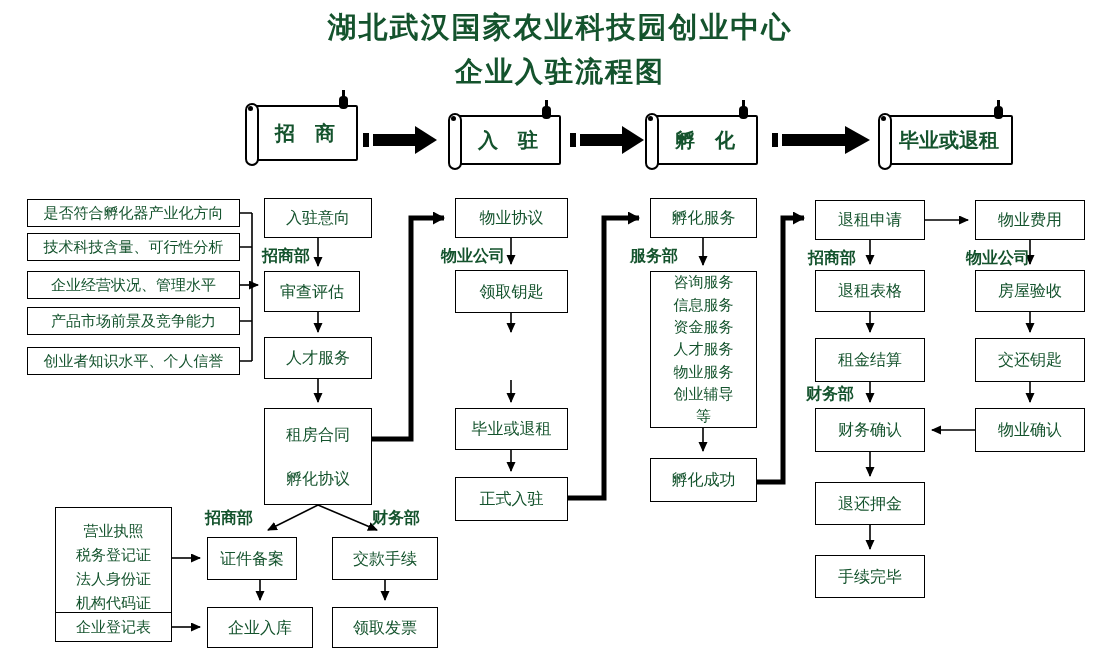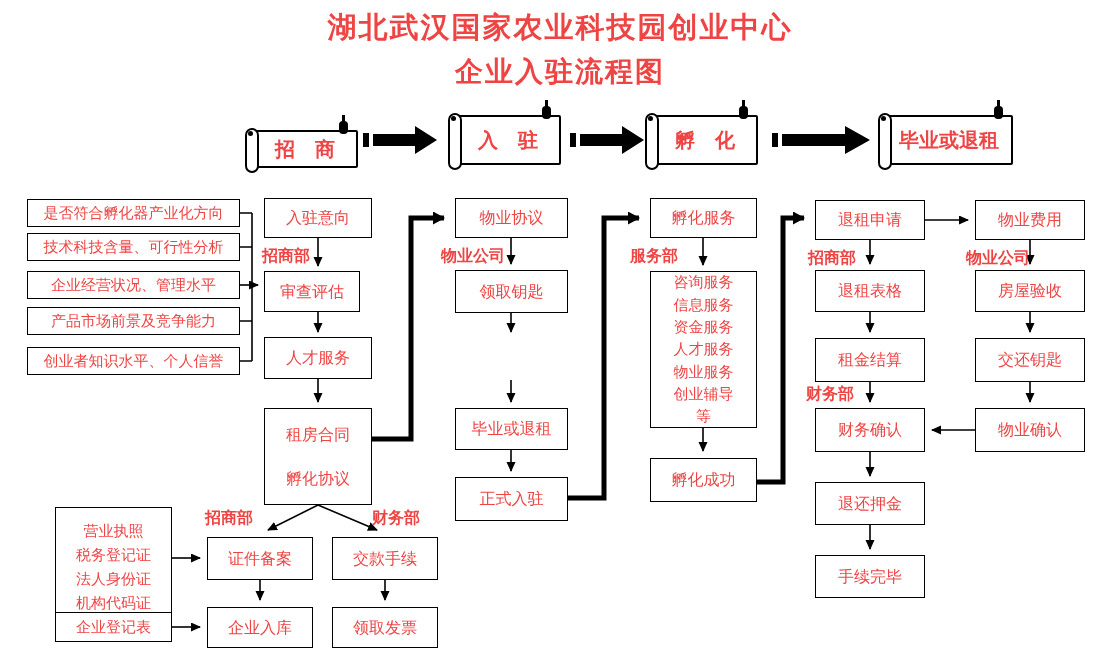--- a/index.html
+++ b/index.html
@@ -1,17 +1,17 @@
 <!DOCTYPE html>
 <html><head>
 <meta charset="utf-8">
 <style>
   html,body{margin:0;padding:0;background:#fff;}
   .canvas{position:relative;width:1120px;height:665px;background:#fff;overflow:hidden;
-          font-family:"DejaVu Sans","Liberation Sans",sans-serif;color:#ef4444;}
+          font-family:"DejaVu Sans","Liberation Sans",sans-serif;color:#14532d;}
   .connectors{position:absolute;left:0;top:0;}
   .title{position:absolute;left:0;top:8px;width:100%;text-align:center;font-weight:bold;}
   .t1{font-size:29px;letter-spacing:2px;}
   .t2{font-size:28px;letter-spacing:2px;margin-top:5px;}
   .node{position:absolute;border:1.5px solid #000;background:#fff;box-sizing:border-box;
         display:flex;align-items:center;justify-content:center;text-align:center;font-size:16px;line-height:1.2;}
   .pre{white-space:pre-line;}
   .contract{line-height:44px;text-align:right;}
   .services{line-height:22.3px;font-size:15px;}
   .docs{line-height:24px;font-size:15px;}
@@ -94,21 +94,21 @@
       <rect x="782" y="134" width="63" height="12"></rect>
       <polygon points="845,126 870,140 845,154"></polygon>
     </g>
   </svg>
 
   <div class="title">
     <div class="t1">湖北武汉国家农业科技园创业中心</div>
     <div class="t2">企业入驻流程图</div>
   </div>
 
-  <div class="scroll" style="left:252px;top:130px;width:106px;height:38px">
+  <div class="scroll" style="left:252px;top:105px;width:106px;height:56px">
     <span class="roll"></span>
     <span class="pin"></span>
     <span>招　商</span>
   </div>
   <div class="scroll" style="left:455px;top:115px;width:106px;height:50px">
     <span class="roll"></span>
     <span class="pin"></span>
     <span>入　驻</span>
   </div>
   <div class="scroll" style="left:652px;top:115px;width:106px;height:50px">
@@ -135,21 +135,21 @@
   <div class="node pre contract" style="left:264px;top:408px;width:108px;height:97px">租房合同
 孵化协议</div>
 
   <div class="node pre docs" style="left:55px;top:507px;width:117px;height:120px">营业执照
 税务登记证
 法人身份证
 机构代码证</div>
   <div class="node crit" style="left:55px;top:612px;width:117px;height:30px">企业登记表</div>
   <div class="dept" style="left:205px;top:508px">招商部</div>
   <div class="dept" style="left:372px;top:508px">财务部</div>
-  <div class="node" style="left:207px;top:537px;width:106px;height:43px">证件备案</div>
+  <div class="node" style="left:207px;top:537px;width:90px;height:43px">证件备案</div>
   <div class="node" style="left:332px;top:537px;width:106px;height:43px">交款手续</div>
   <div class="node" style="left:207px;top:607px;width:106px;height:41px">企业入库</div>
   <div class="node" style="left:332px;top:607px;width:106px;height:41px">领取发票</div>
 
   <div class="node" style="left:455px;top:198px;width:113px;height:40px">物业协议</div>
   <div class="dept" style="left:441px;top:246px">物业公司</div>
   <div class="node" style="left:455px;top:270px;width:113px;height:43px">领取钥匙</div>
   <div class="node" style="left:455px;top:408px;width:113px;height:42px">毕业或退租</div>
   <div class="node" style="left:455px;top:477px;width:113px;height:44px">正式入驻</div>
 

